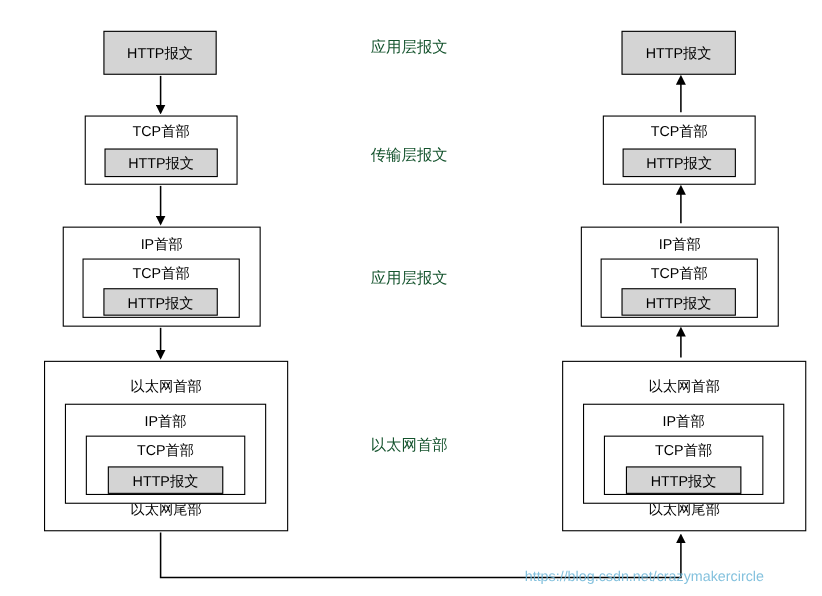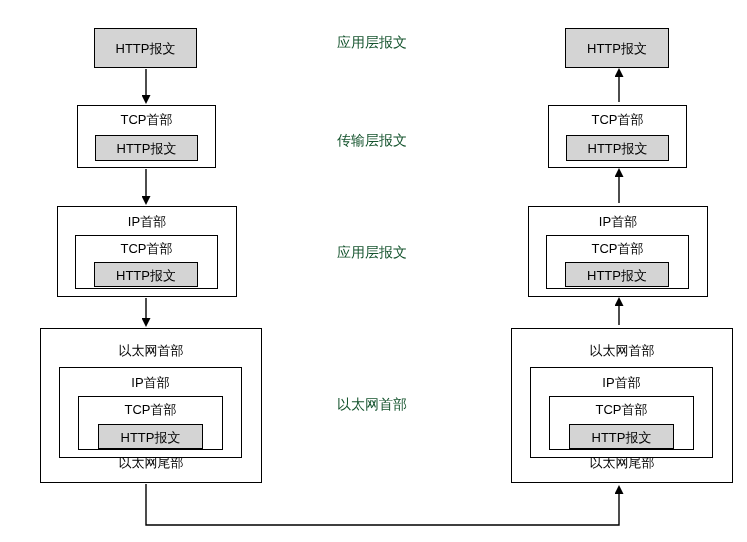--- a/index.html
+++ b/index.html
@@ -152,14 +152,15 @@
       <path d="M146,298 L146,325"></path>
 
       <path d="M619,102 L619,70"></path>
       <path d="M619,203 L619,170"></path>
       <path d="M619,325 L619,299"></path>
     </g>
 
     <path d="M146,484 L146,525 L619,525 L619,487" stroke="#000000" stroke-width="1.4" fill="none" marker-end="url(#ah)"></path>
   </svg>
 
+  <div class="watermark" style="left:477px; top:516px;">https://blog.csdn.net/crazymakercircle</div>
 
 </div>
 
 </body></html>

